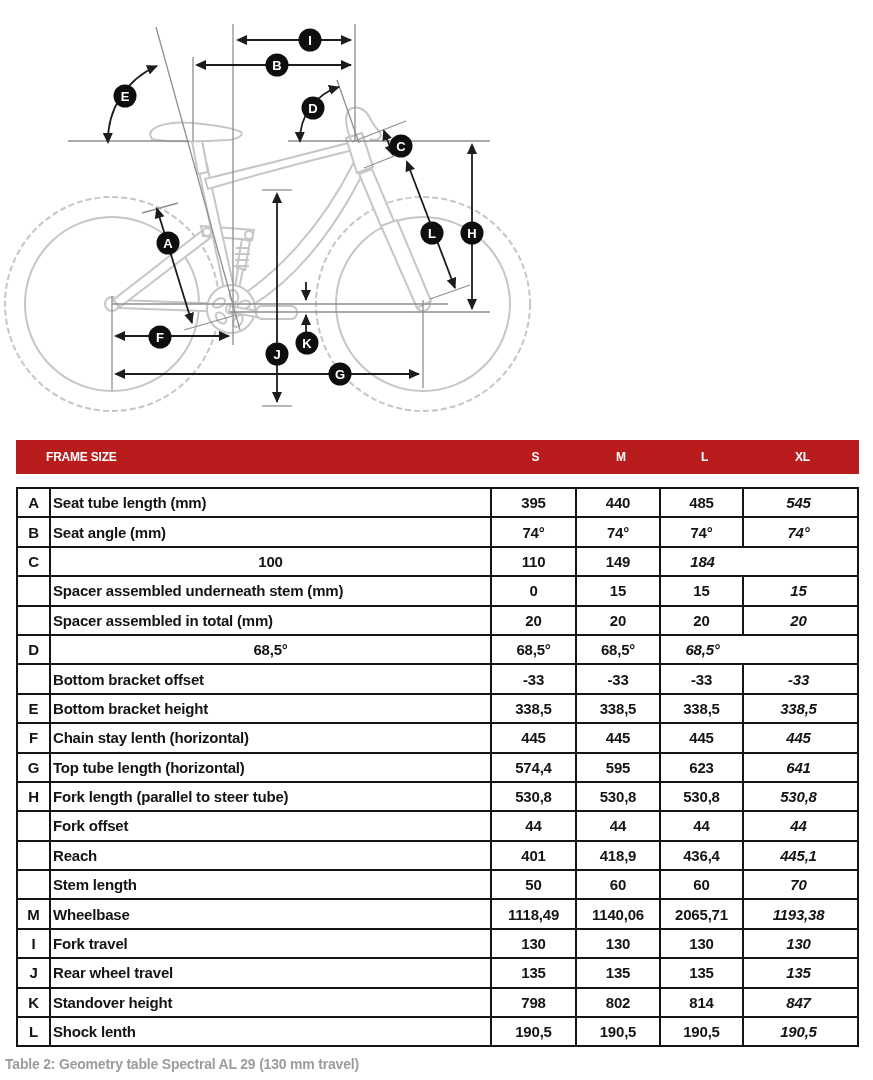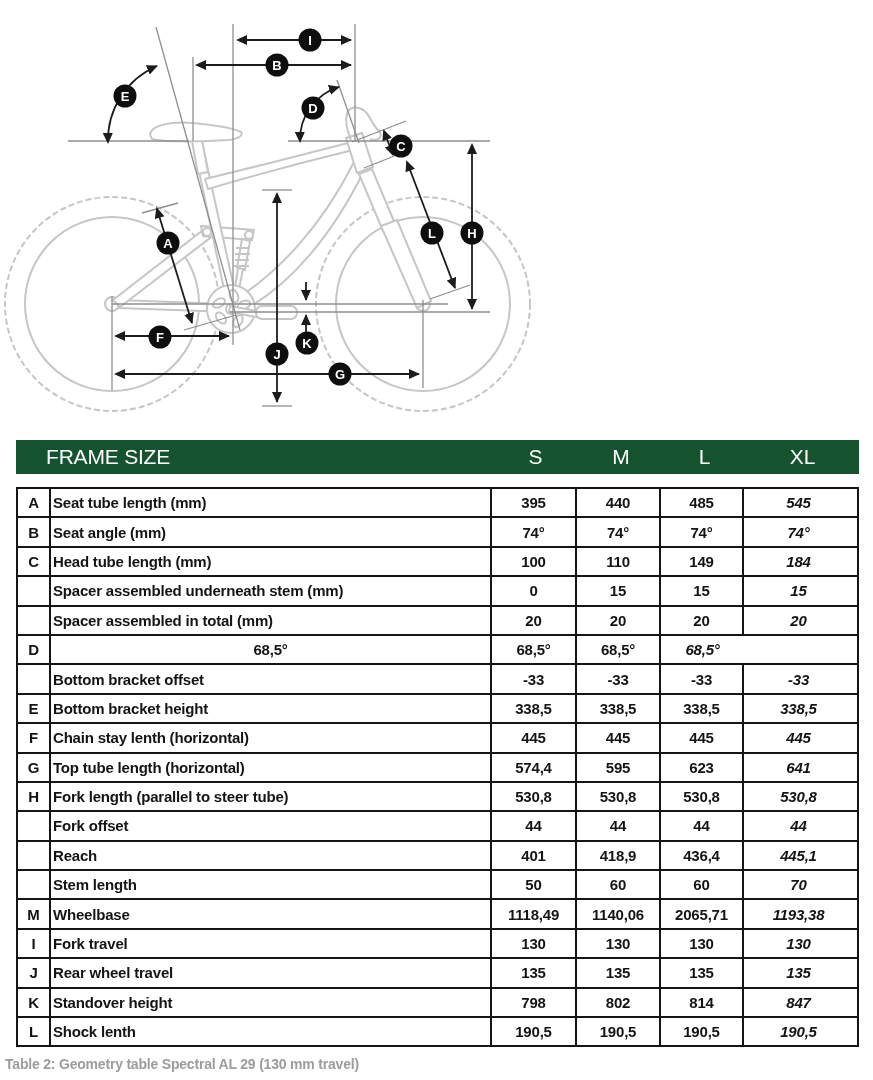--- a/index.html
+++ b/index.html
@@ -14,23 +14,23 @@
           display:flex;align-items:center;justify-content:center;
           transform:translate(-50%,-50%);line-height:1;}
 
   .bike{stroke:#c6c6c6;stroke-width:2;fill:none;}
   .bike-f{stroke:#c6c6c6;stroke-width:2;fill:#ffffff;}
   .g-line{stroke:#8f8f8f;stroke-width:1.3;fill:none;}
   .d-line{stroke:#1c1c1c;stroke-width:1.8;fill:none;}
 
   
   .geo-table{position:absolute;left:16px;top:440px;width:843px;letter-spacing:-0.2px;}
-  .thead{height:34px;background:#14532d;display:grid;
+  .thead{height:34px;background:#b91c1c;display:grid;
          grid-template-columns:476px 87px 84px 83px 113px;
-         align-items:center;color:#fff;font-weight:normal;font-size:21px;}
+         align-items:center;color:#fff;font-weight:bold;font-size:12px;}
   .thead .title{padding-left:30px;}
   .th-col{text-align:center;}
   .tbody{margin-top:13px;border:2px solid #151515;}
   .row{display:grid;grid-template-columns:33px 441px 85px 84px 83px 109px;
        height:27.4px;border-bottom:2px solid #151515;
        font-size:15px;font-weight:bold;}
   .row:last-child{border-bottom:none;}
   .cell{display:flex;align-items:center;justify-content:center;
         border-right:2px solid #151515;overflow:hidden;white-space:nowrap;}
   .cell:last-child{border-right:none;font-style:italic;}
@@ -184,21 +184,20 @@
       <div class="row">
         <div class="cell letter">B</div>
         <div class="cell label">Seat angle (mm)</div>
         <div class="cell value">74°</div>
         <div class="cell value">74°</div>
         <div class="cell value">74°</div>
         <div class="cell value">74°</div>
       </div>
       <div class="row">
         <div class="cell letter">C</div>
-        <div class="cell label">Head tube length (mm)</div>
         <div class="cell value">100</div>
         <div class="cell value">110</div>
         <div class="cell value">149</div>
         <div class="cell value">184</div>
       </div>
       <div class="row">
         <div class="cell letter"></div>
         <div class="cell label">Spacer assembled underneath stem (mm)</div>
         <div class="cell value">0</div>
         <div class="cell value">15</div>

